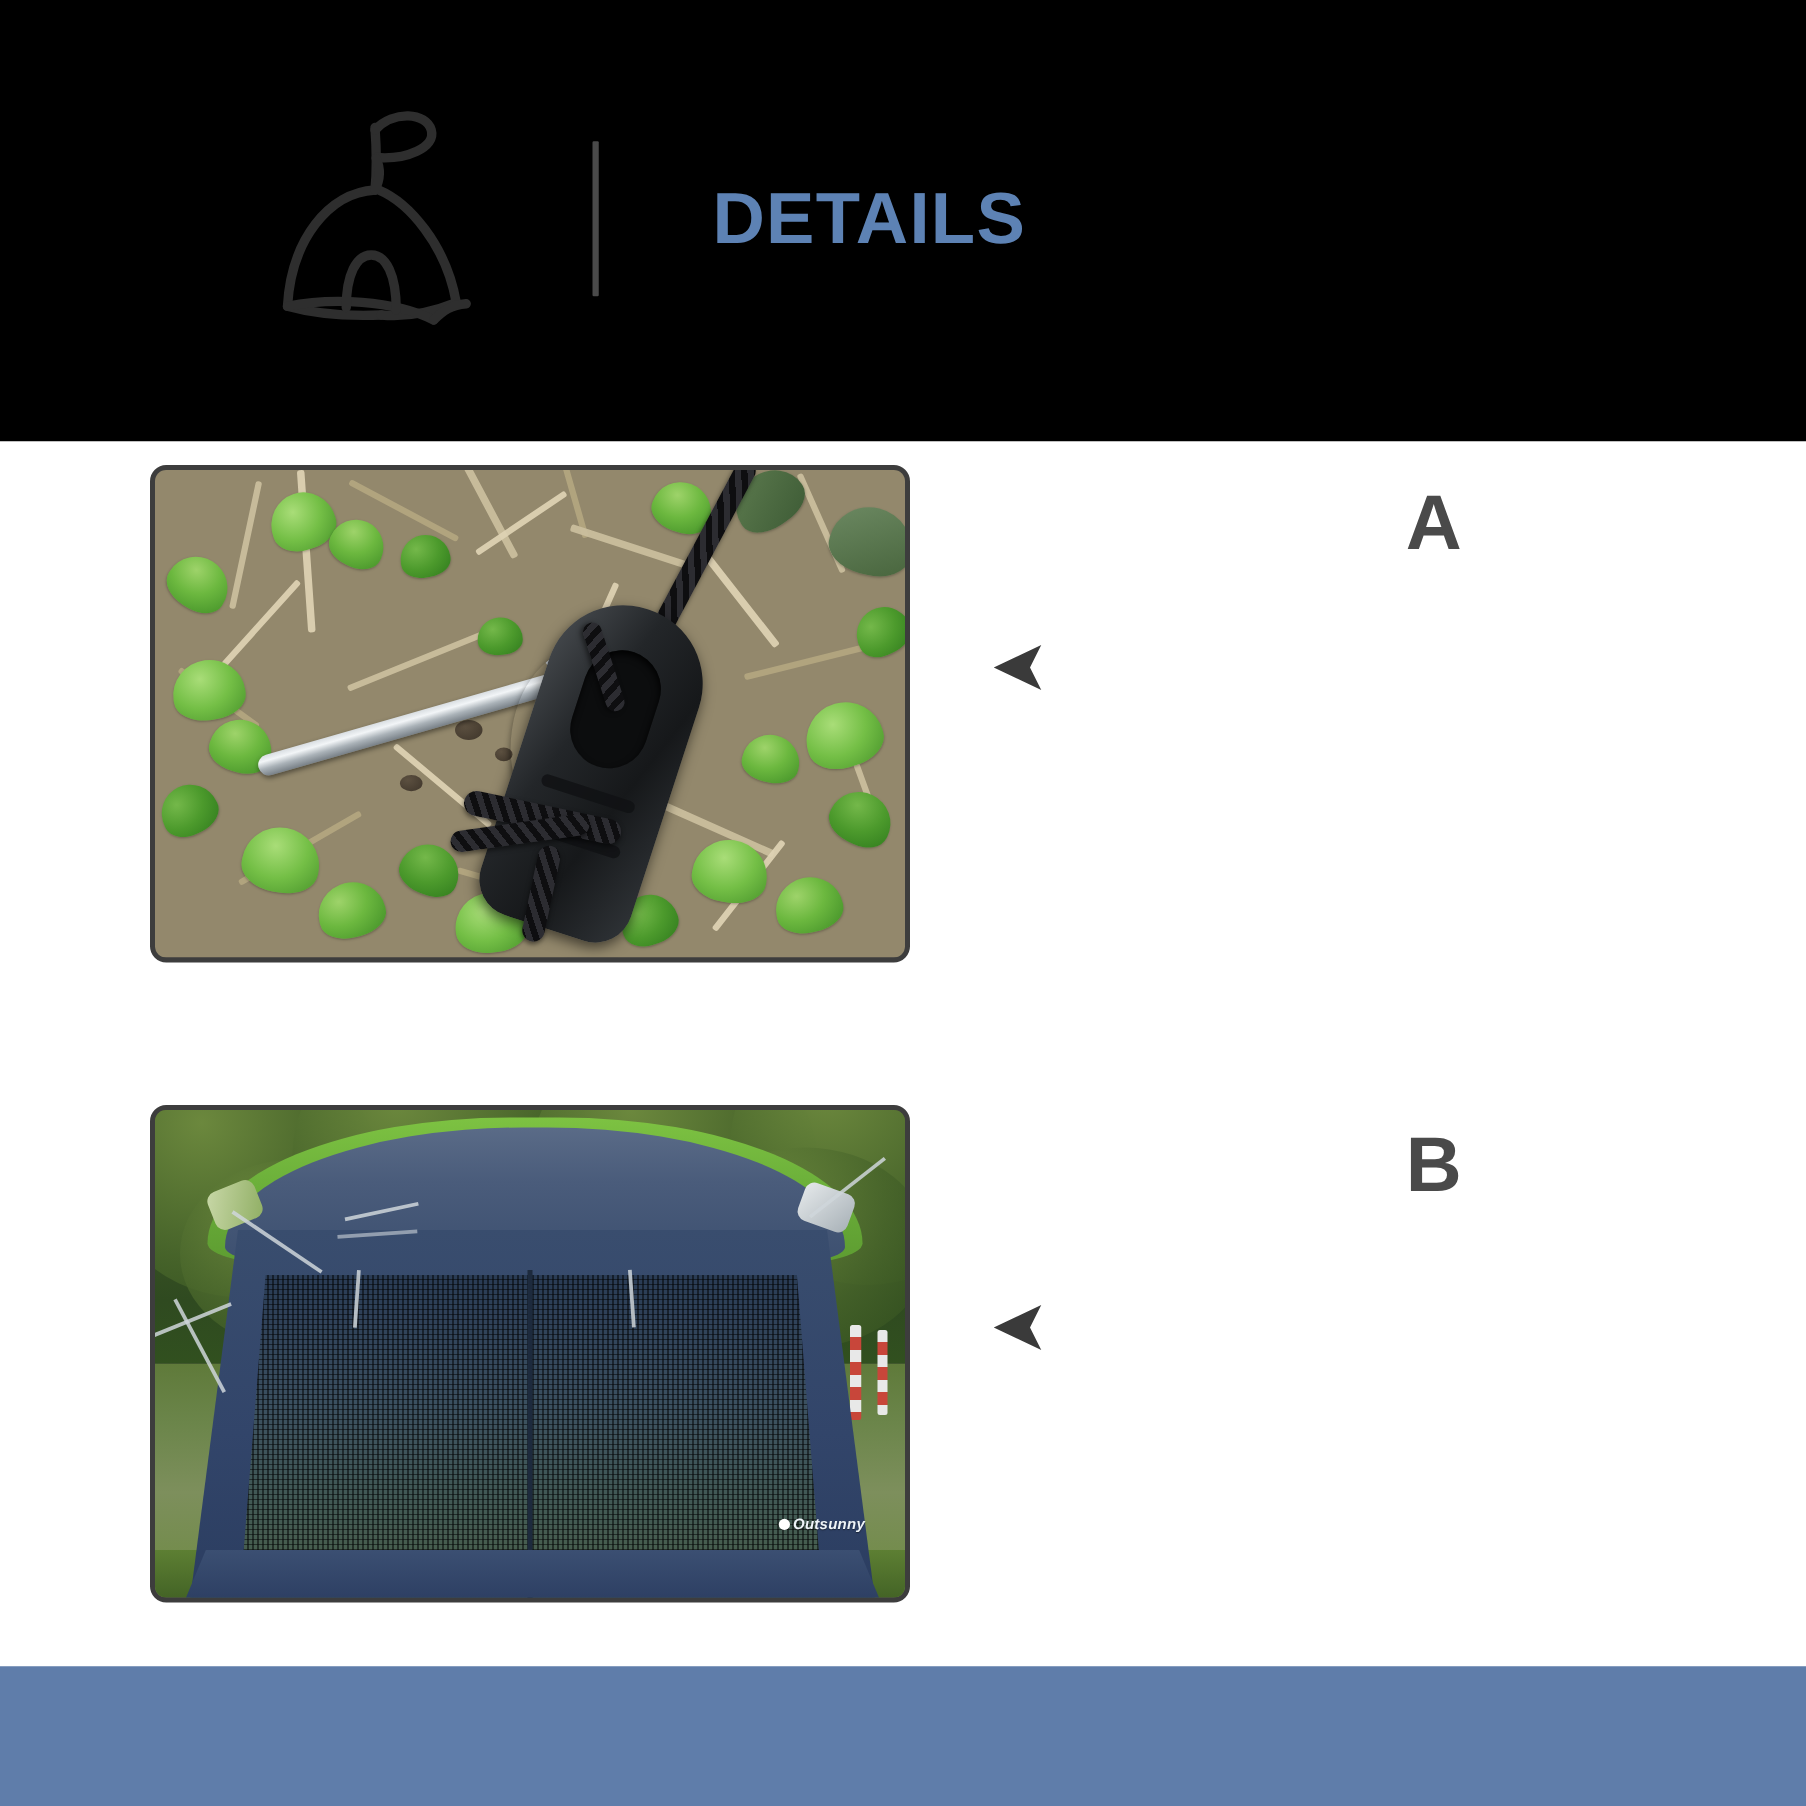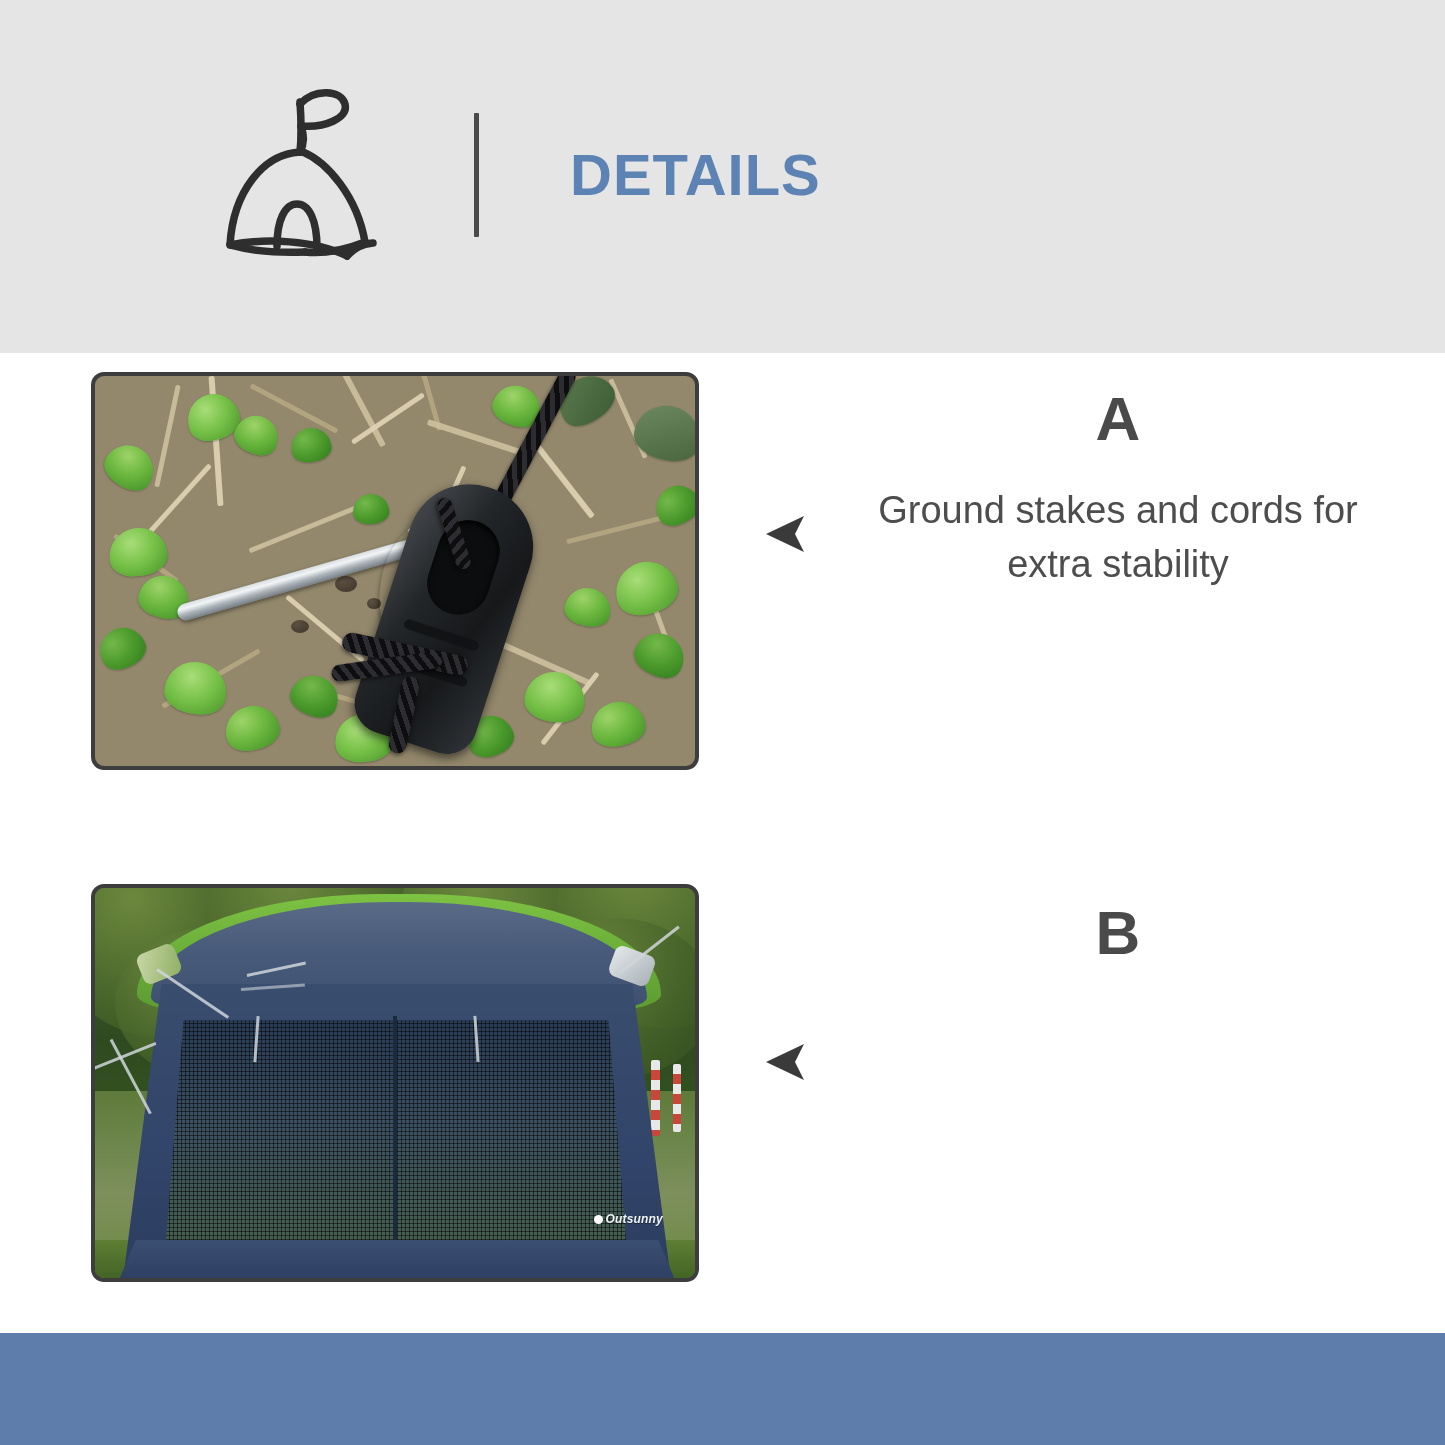--- a/index.html
+++ b/index.html
@@ -15,21 +15,21 @@
     position: relative;
   }
 
   
   .header-band {
     position: absolute;
     left: 0;
     top: 0;
     width: 1445px;
     height: 353px;
-    background: #e5e5e5;
+    background: #000000;
   }
   .header-inner {
     position: absolute;
     left: 205px;
     top: 60px;
     height: 230px;
     display: flex;
     align-items: center;
   }
   .tent-logo-icon {
@@ -61,21 +61,21 @@
     display: flex;
     align-items: flex-start;
   }
   .row-a { left: 0; top: 372px; }
   .row-b { left: 0; top: 884px; }
 
   .photo-frame {
     position: relative;
     width: 608px;
     height: 398px;
-    margin-left: 91px;
+    margin-left: 120px;
     border: 4px solid #3d3d3d;
     border-radius: 13px;
     overflow: hidden;
     background: #404040;
     flex: none;
     box-sizing: border-box;
   }
   .photo-inner {
     position: absolute;
     inset: 0;
@@ -432,21 +432,20 @@
       <div class="cord" style="left:300px;top:300px;width:18px;height:78px;transform:rotate(12deg)"></div>
     </div>
   </div>
 
   <div class="callout callout-a">
     <svg class="arrow-icon arrow-a" viewBox="0 0 44 40">
       <path d="M2 20 L40 2 L31 20 L40 38 Z" fill="#3a3a3a"></path>
     </svg>
     <div class="callout-text">
       <p class="callout-letter">A</p>
-      <p class="callout-desc">Ground stakes and cords for extra stability</p>
     </div>
   </div>
 </div>
 
 <div class="row row-b">
 
   <div class="photo-frame">
     <div class="photo-inner">
       <div class="scene-sky"></div>
       <div class="tree-mass" style="left:-40px;top:-50px;width:220px;height:200px"></div>

